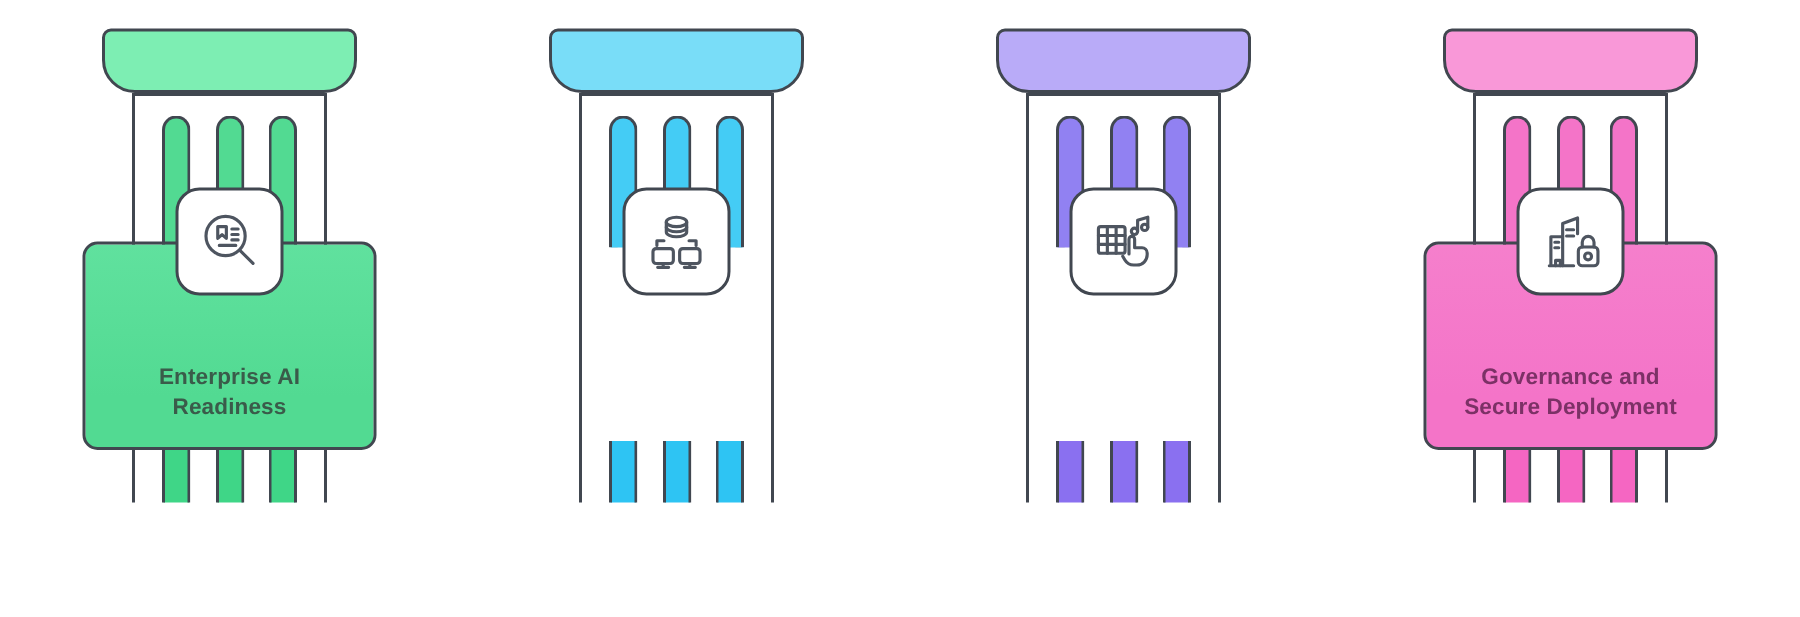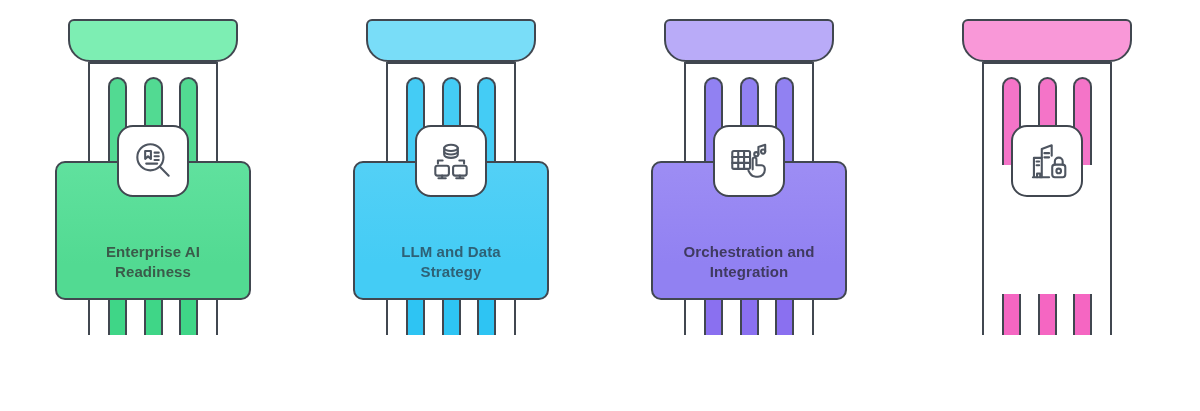--- a/index.html
+++ b/index.html
@@ -112,24 +112,20 @@
         <i></i>
         <i></i>
     </div>
     <div class="bars bars-bottom">
       <i></i>
         <i></i>
         <i></i>
     </div>
     <div class="cap"></div>
     <div class="base"></div>
-    <div class="card">
-      <div class="label">LLM and Data
-Strategy</div>
-    </div>
     <div class="icon-box">
       <svg viewBox="0 0 44 44">
         <ellipse cx="22" cy="9.5" rx="6.5" ry="3"></ellipse>
         <path d="M15.5 9.5 V16 c0 1.66 2.9 3 6.5 3 s6.5 -1.34 6.5 -3 V9.5"></path>
         <path d="M15.5 12.8 c0 1.66 2.9 3 6.5 3 s6.5 -1.34 6.5 -3"></path>
         <path d="M9.5 24.5 v-3 h4.5 M34.5 24.5 v-3 h-4.5"></path>
         <rect x="7" y="26.5" width="13" height="9.5" rx="2"></rect>
         <path d="M13.5 36 v2.5 M10 38.5 h7"></path>
         <rect x="24" y="26.5" width="13" height="9.5" rx="2"></rect>
         <path d="M30.5 36 v2.5 M27 38.5 h7"></path>
@@ -144,24 +140,20 @@
         <i></i>
         <i></i>
     </div>
     <div class="bars bars-bottom">
       <i></i>
         <i></i>
         <i></i>
     </div>
     <div class="cap"></div>
     <div class="base"></div>
-    <div class="card">
-      <div class="label">Orchestration and
-Integration</div>
-    </div>
     <div class="icon-box">
       <svg viewBox="0 0 44 44">
         <rect x="6" y="12.5" width="17" height="17" rx="1.5"></rect>
         <path d="M11.7 12.5 V29.5 M17.3 12.5 V29.5 M6 18.2 H23 M6 23.8 H23"></path>
         <path d="M31 15.5 V8.5 l6.5 -2 V13"></path>
         <circle cx="29" cy="15.5" r="2"></circle>
         <circle cx="35.5" cy="13" r="2"></circle>
         <path d="M25.5 30 V20.5 a1.8 1.8 0 0 1 3.6 0 V26 h4.7 a3.3 3.3 0 0 1 3.3 3.3 v1.2 a6.5 6.5 0 0 1 -6.5 6.5 h-2.1 a6.5 6.5 0 0 1 -5.6 -3.2 l-1.4 -2.4"></path>
       </svg>
     </div>
@@ -174,20 +166,24 @@
         <i></i>
         <i></i>
     </div>
     <div class="bars bars-bottom">
       <i></i>
         <i></i>
         <i></i>
     </div>
     <div class="cap"></div>
     <div class="base"></div>
+    <div class="card">
+      <div class="label">Governance and
+Secure Deployment</div>
+    </div>
     <div class="icon-box">
       <svg viewBox="0 0 44 44">
         <path d="M9.5 37.5 V19 h7.5 M8.5 37.5 H24"></path>
         <path d="M12 22.5 h2.5 M12 26 h2.5 M12.5 37.5 v-3.5 h3 v3.5"></path>
         <path d="M17 37.5 V10.5 l9.5 -3.5 V17"></path>
         <path d="M19.5 14.5 h4.5 M19.5 18.5 h4.5"></path>
         <rect x="27" y="25.5" width="12.5" height="12" rx="2.5"></rect>
         <path d="M29.5 25.5 V22.5 a3.75 3.75 0 0 1 7.5 0 V25.5"></path>
         <circle cx="33.2" cy="31.5" r="2.2"></circle>
       </svg>

